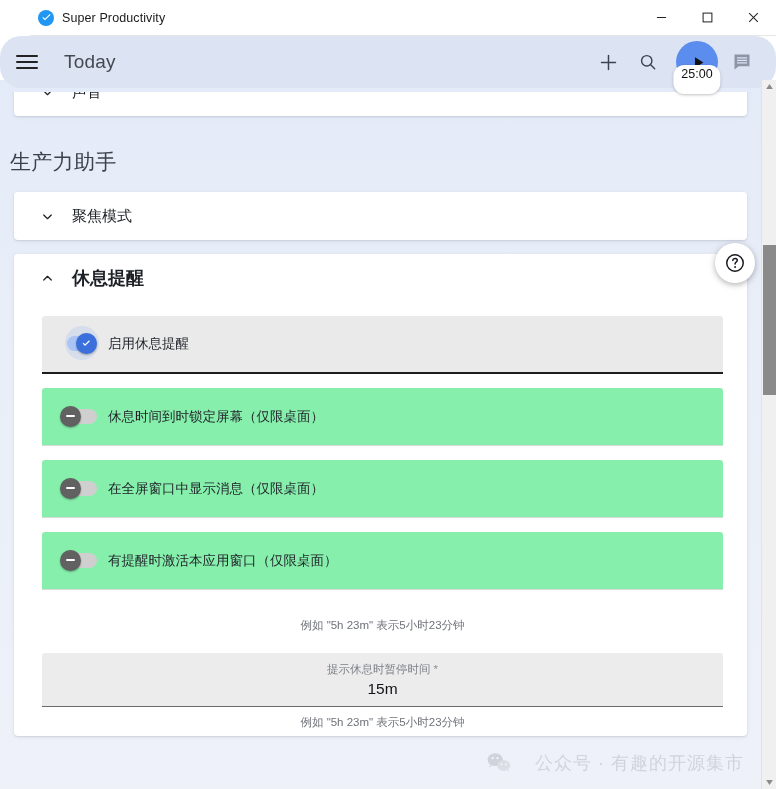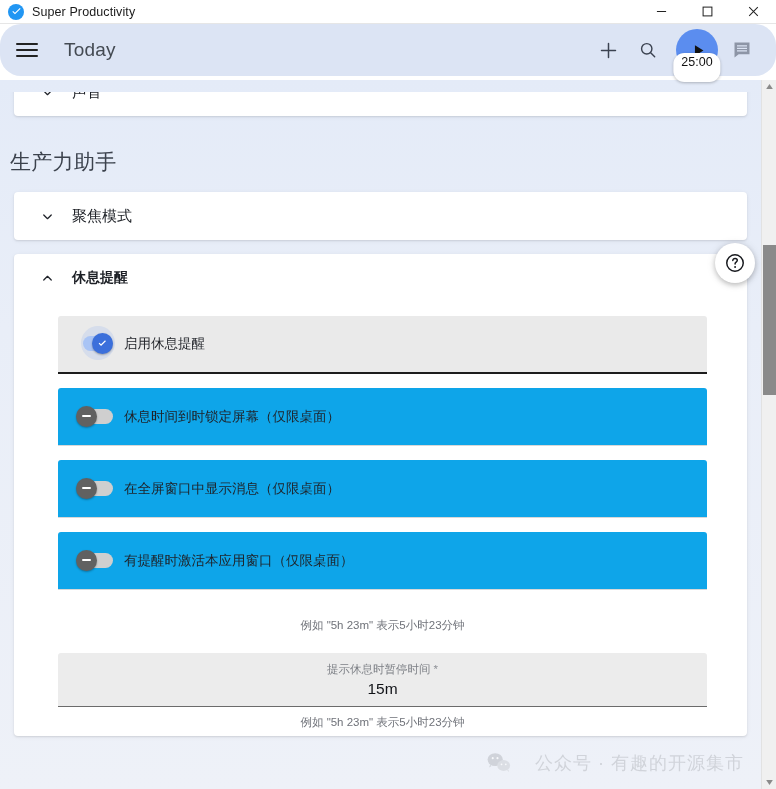--- a/index.html
+++ b/index.html
@@ -7,26 +7,27 @@
   html, body {
     width: 776px;
     height: 789px;
     overflow: hidden;
     font-family: "Liberation Sans", "DejaVu Sans", sans-serif;
     background: #ffffff;
   }
 
   
   .titlebar {
-    height: 24px;
+    height: 36px;
     background: #ffffff;
     display: flex;
     align-items: center;
     border-bottom: 1px solid #e6e6e6;
     position: relative;
+    margin-left: 30px;
   }
   .app-icon {
     width: 16px; height: 16px;
     margin-left: 8px;
     border-radius: 50%;
     background: #2196f3;
     display: flex; align-items: center; justify-content: center;
     flex: 0 0 auto;
   }
   .app-icon svg { display: block; }
@@ -150,40 +151,40 @@
     display: flex; align-items: center; justify-content: center;
     color: #20232a;
     flex: 0 0 auto;
   }
   .chev svg { display: block; }
   .panel-title {
     font-size: 15px;
     color: #1d2026;
     font-weight: 400;
   }
-  .panel-title.bold { font-weight: 700; font-size: 14px; }
+  .panel-title.bold { font-weight: 700; font-size: 18px; }
 
   .section-heading {
     font-size: 21px;
     color: #3c424d;
     font-weight: 400;
     padding: 0 0 0 10px;
     margin: 32px 0 16px;
     letter-spacing: .3px;
   }
 
   
-  .panel-body { padding: 14px 16px 6px; }
+  .panel-body { padding: 14px 0 6px; }
   .toggle-row {
     margin: 0 24px 0 28px;
     height: 58px;
     display: flex;
     align-items: center;
     padding-left: 18px;
-    background: #0ea5e9;
+    background: #86efac;
     border-bottom: 1px solid #d8d8d8;
     border-radius: 3px 3px 0 0;
     cursor: pointer;
   }
   .toggle-row.first {
     background: #eaeaea;
     border-bottom: 2px solid #1d1d1d;
   }
   .toggle-row + .gap { height: 14px; }
 

